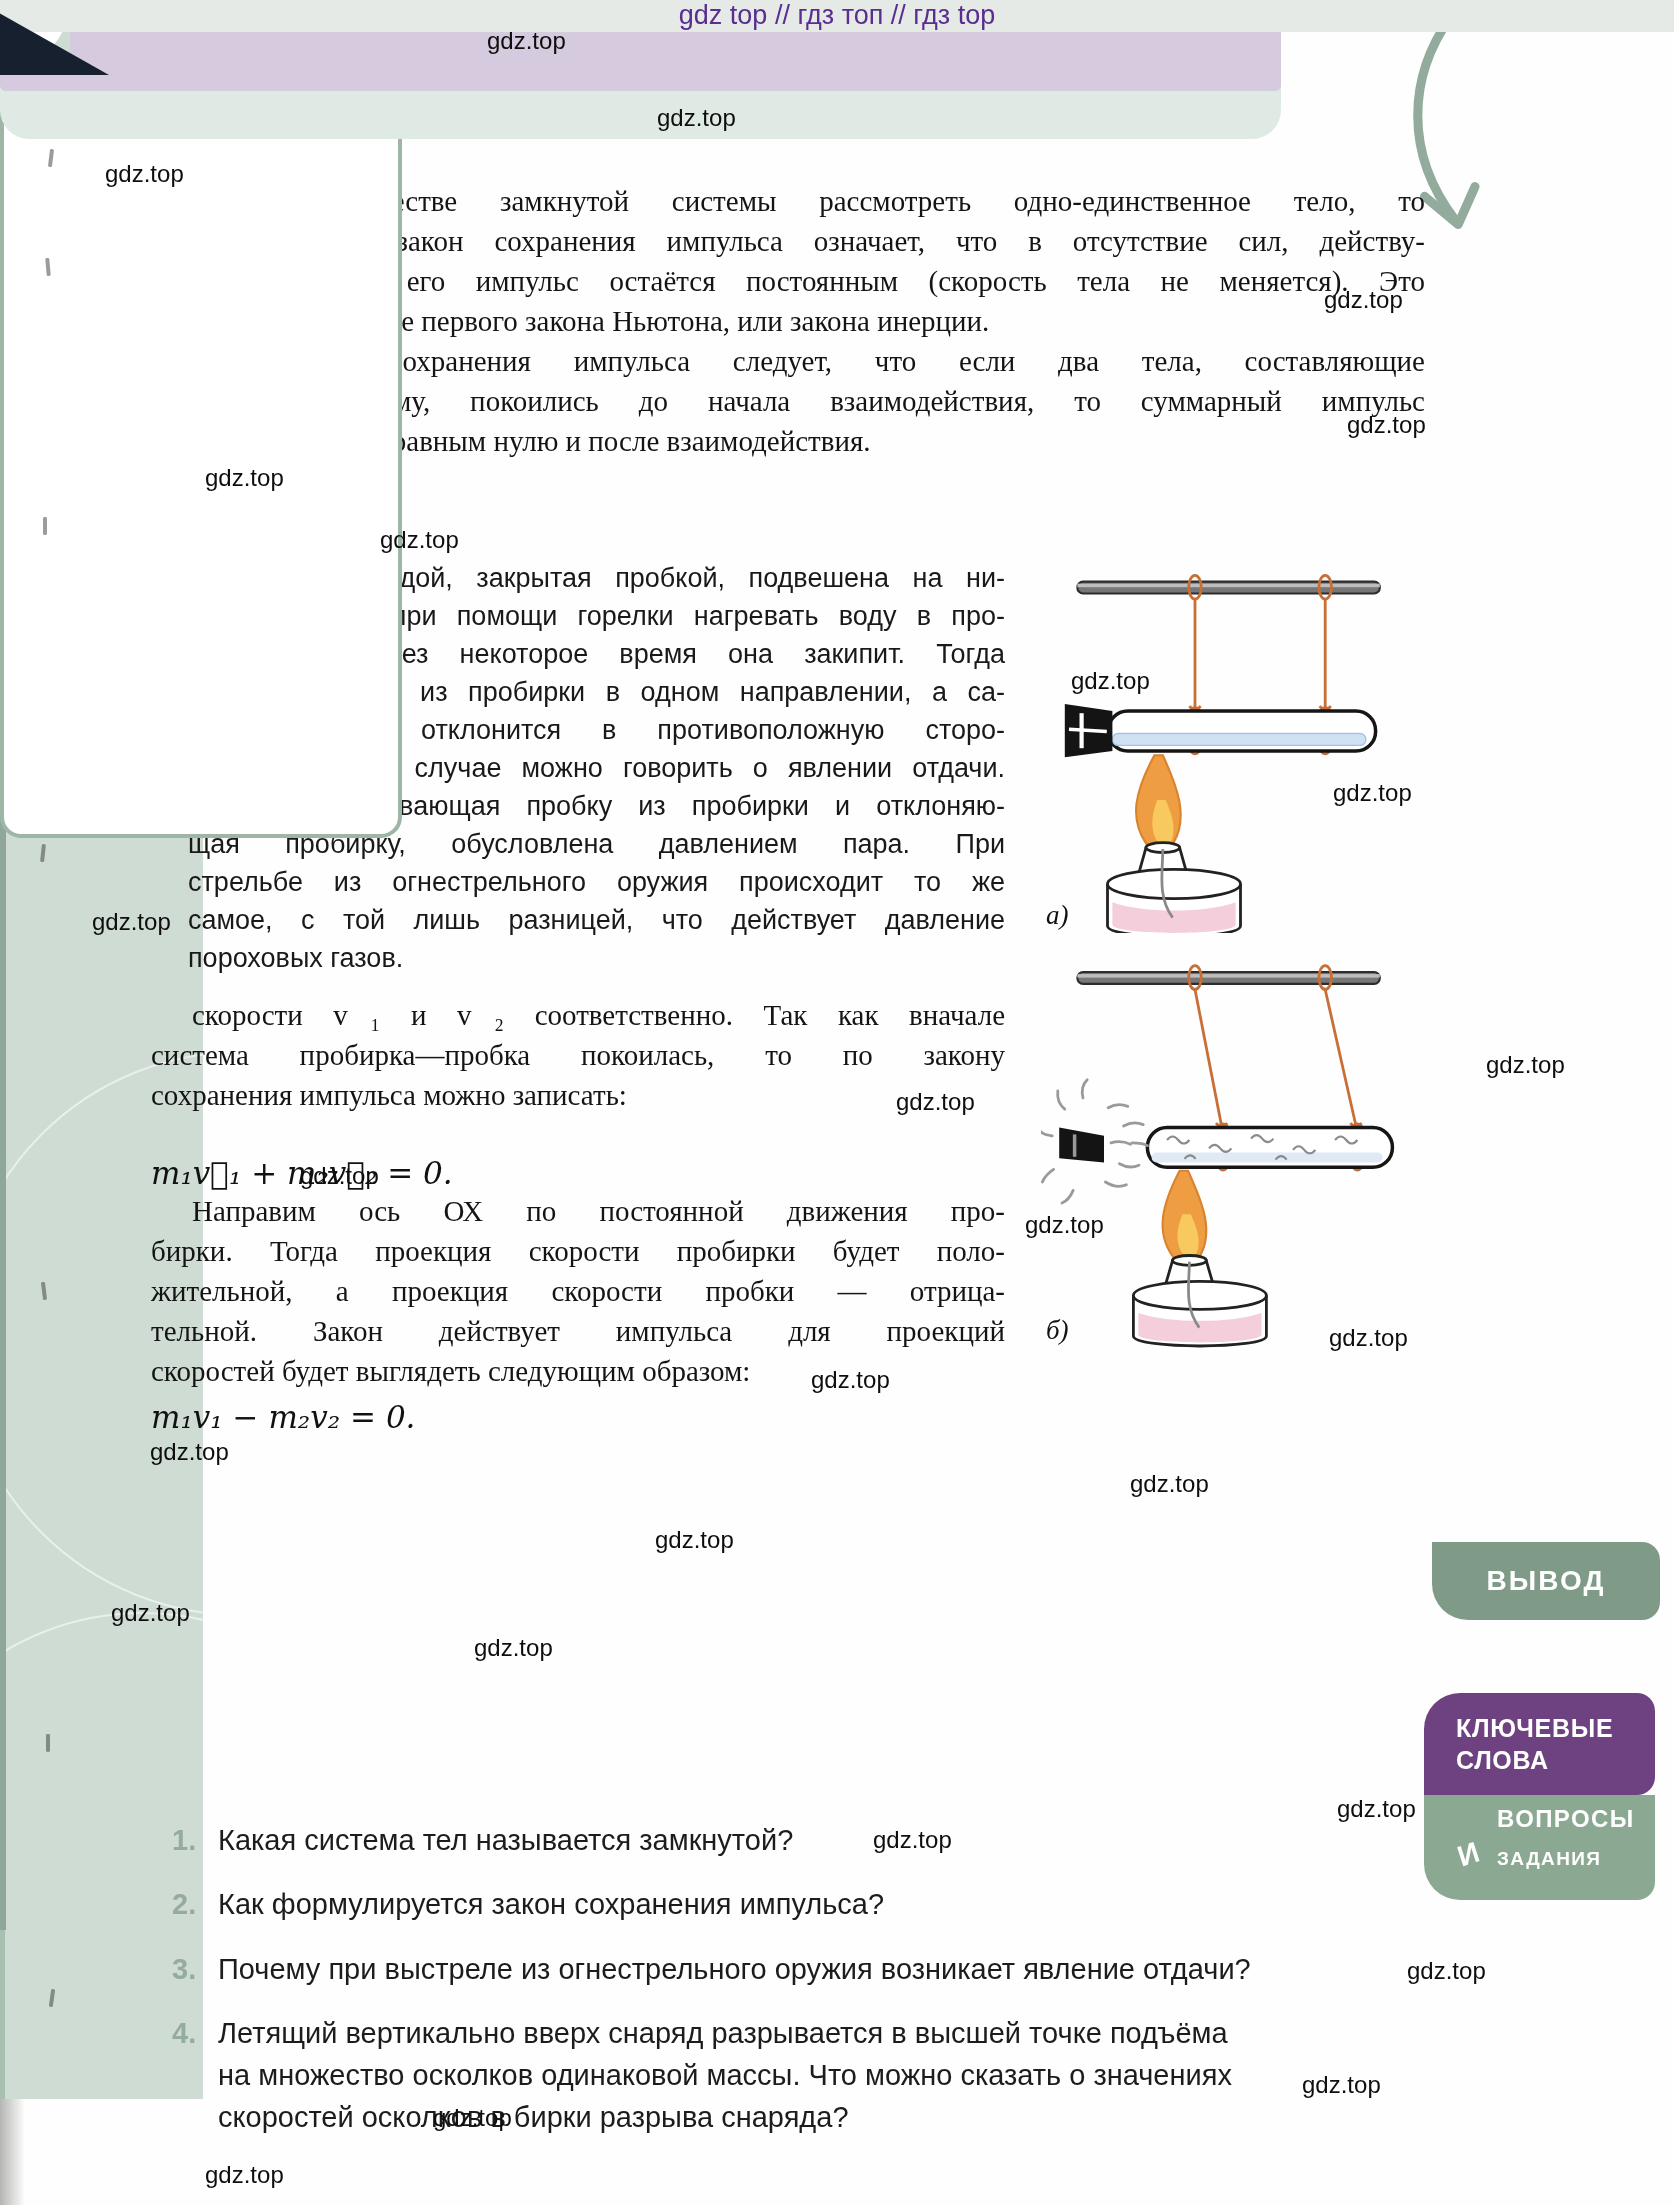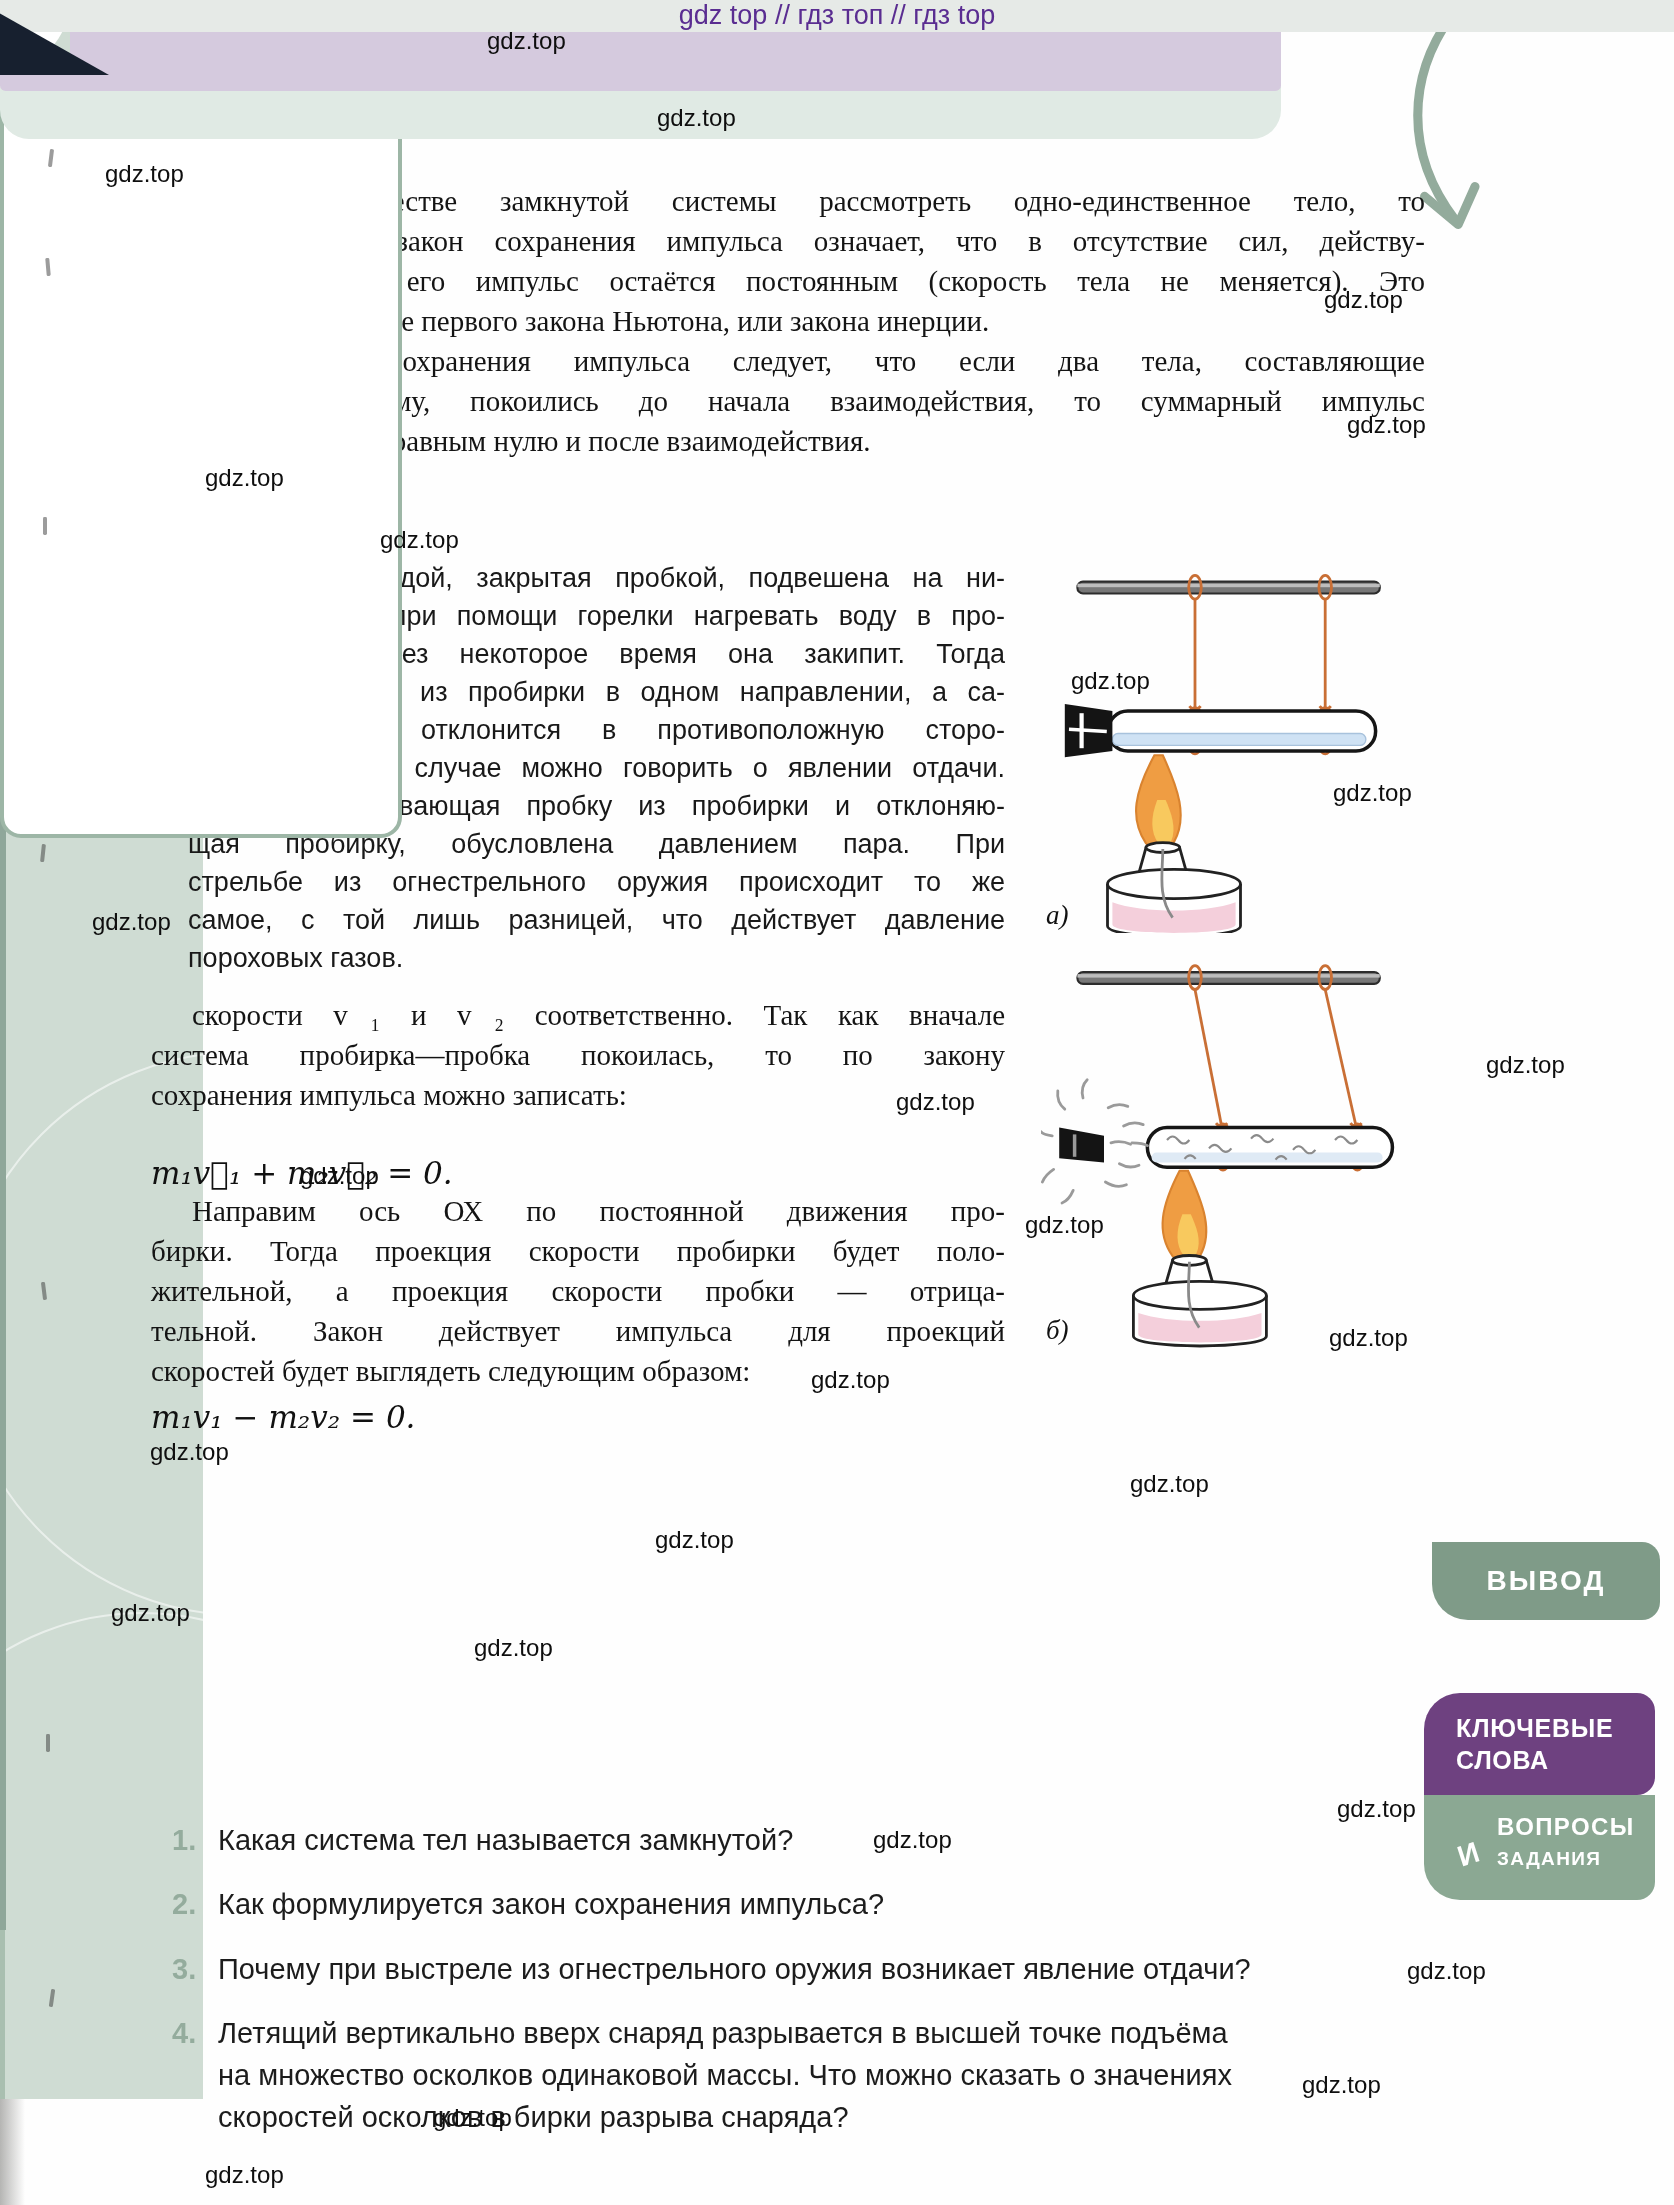--- a/index.html
+++ b/index.html
@@ -70,21 +70,21 @@
   .concl-text .line.jst{text-align:justify;text-align-last:justify}
   .tab{position:absolute;color:#fff;font-weight:700}
   .tab-vyvod{left:1432px;top:1542px;width:228px;height:78px;background:#7f9b88;
              border-radius:0 18px 18px 36px;font-size:28px;letter-spacing:2.1px;display:grid;place-items:center}
   .kw-box{left:215;top:2430;width:1281px;height:91px;background:#d5cade;border-radius:5.6px}
   .kw-text{left:282;top:2464;font-size:29px;color:#2b2b2b}
   .tab-kw{left:1424px;top:1693px;width:231px;height:102px;background:#6e4180;border-radius:36px 18px 18px 0;
           font-size:25px;line-height:32px;display:flex;flex-direction:column;justify-content:center;
           padding-left:32px;box-sizing:border-box;letter-spacing:0.7px}
   .tab-q{left:1424px;top:1795px;width:231px;height:105px;background:#8ba893;border-radius:0 0 18px 36px}
-  .tab-q .q1{position:absolute;left:73px;top:18px;font-size:24px;letter-spacing:1.4px}
+  .tab-q .q1{position:absolute;left:73px;top:10px;font-size:24px;letter-spacing:1.4px}
   .tab-q .qi{position:absolute;left:34px;top:43px;font-size:29px;transform:rotate(-18deg)}
   .tab-q .q2{position:absolute;left:73px;top:53px;font-size:19px;letter-spacing:1.4px}
 
   #questions{left:172px;top:1819px;width:1289px}
   .q-row{display:flex;margin-bottom:22.4px}
   .q-num{width:46px;flex:none;font-weight:700;color:#94ac9d;font-size:29px;line-height:42px}
   .q-body{flex:1}
   .q-line{font-size:29px;line-height:42px;color:#1c1c1c;white-space:nowrap}
 </style>
 </head>

